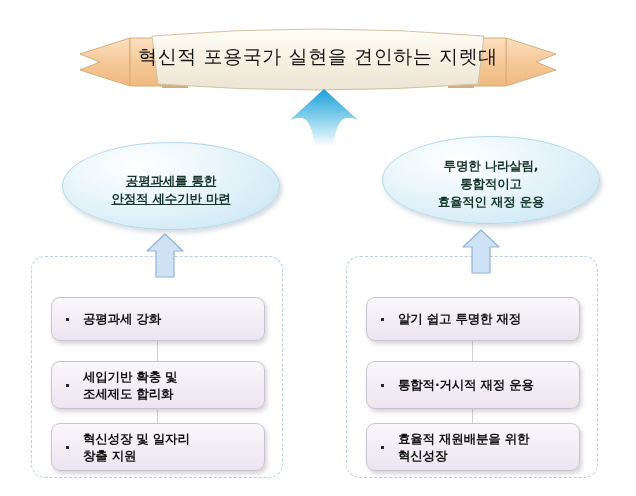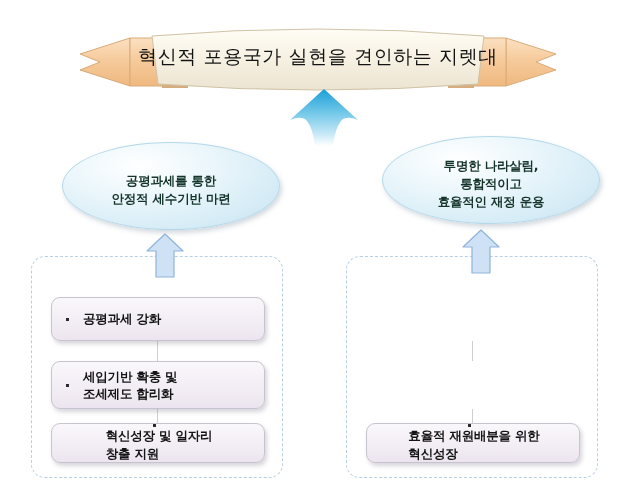--- a/index.html
+++ b/index.html
@@ -122,21 +122,21 @@
     border-radius: 9px;
     background: linear-gradient(180deg, #faf7fb 0%, #f4eff6 45%, #ece5ef 100%);
     box-shadow: 2px 3px 4px rgba(120,120,135,0.30);
     box-sizing: border-box;
     display: flex;
     align-items: center;
     padding: 0 8px 0 10px;
   }
   .item-1 { top: 40px;  height: 44px; }
   .item-2 { top: 104px; height: 48px; }
-  .item-3 { top: 166px; height: 40px; flex-direction: column; }
+  .item-3 { top: 166px; height: 48px; }
 
   .bullet {
     flex: 0 0 auto;
     width: 3px;
     height: 3px;
     background: #2a2a2a;
     margin-right: 14px;
     margin-left: 4px;
     align-self: center;
   }
@@ -207,21 +207,21 @@
         <stop offset="0%" stop-color="#1b9fd8"></stop>
         <stop offset="40%" stop-color="#6fc6e8"></stop>
         <stop offset="78%" stop-color="#c5e8f6"></stop>
         <stop offset="100%" stop-color="#ffffff"></stop>
       </linearGradient>
     </defs>
     <path d="M38,1 L72,32 Q60,27 55,33 Q49,41 47,58 L29,58 Q27,41 21,33 Q16,27 4,32 Z" fill="url(#bigArrowGrad)"></path>
   </svg>
 
   <div class="oval oval-left">
-    <div class="oval-text" style="white-space:pre-line;">공평과세를 통한
+    <div class="oval-text" style="white-space:pre-line;text-decoration:underline;">공평과세를 통한
 안정적 세수기반 마련</div>
   </div>
   <div class="oval oval-right">
     <div class="oval-text" style="white-space:pre-line;">투명한 나라살림,
 통합적이고
 효율적인 재정 운용</div>
   </div>
 
   <svg class="small-arrow small-arrow-left" viewBox="0 0 40 46">
     <path d="M20,2 L38,19 L29,19 L29,45 L11,45 L11,19 L2,19 Z" fill="#cfe2f5" stroke="#8fb4da" stroke-width="1.2" stroke-linejoin="round"></path>
@@ -247,20 +247,28 @@
       <span class="bullet"></span>
       <span class="item-label">혁신성장 및 일자리
 창출 지원</span>
     </div>
   </div>
 
   <div class="group-box group-right">
     <div class="connector conn-1"></div>
     <div class="connector conn-2"></div>
 
+    <div class="item item-1">
+      <span class="bullet"></span>
+      <span class="item-label">알기 쉽고 투명한 재정</span>
+    </div>
+    <div class="item item-2">
+      <span class="bullet"></span>
+      <span class="item-label">통합적·거시적 재정 운용</span>
+    </div>
     <div class="item item-3">
       <span class="bullet"></span>
       <span class="item-label">효율적 재원배분을 위한
 혁신성장</span>
     </div>
   </div>
 
 </div>
 
 </body></html>

